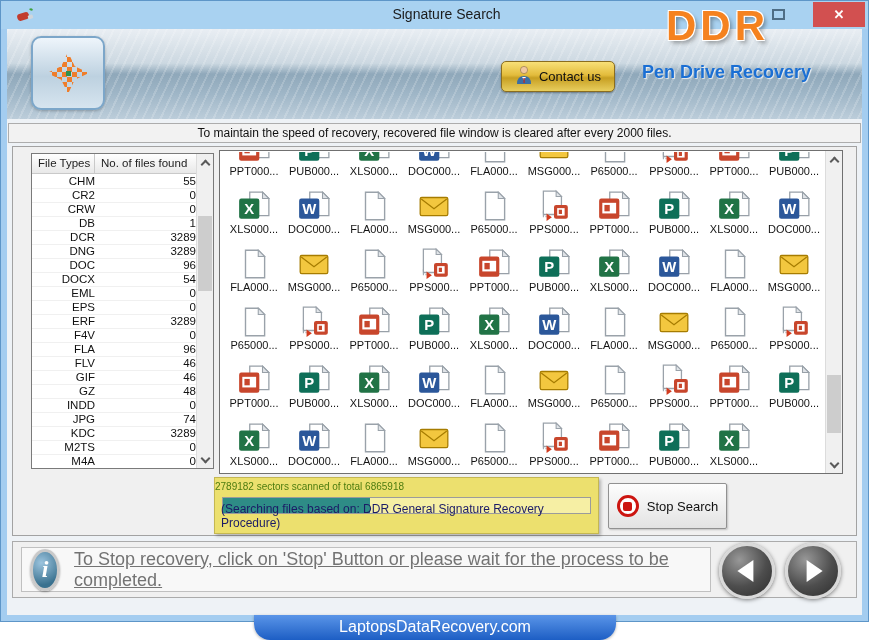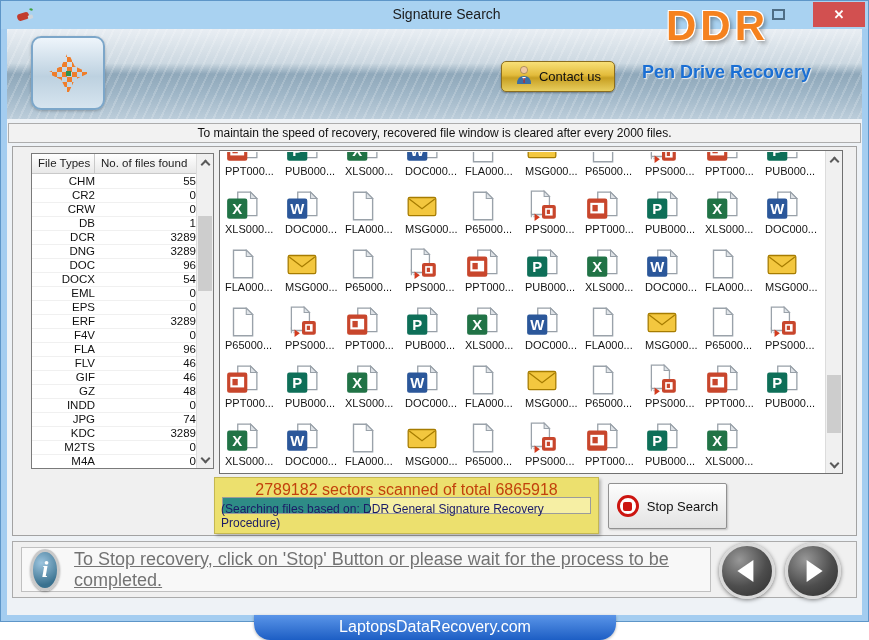--- a/index.html
+++ b/index.html
@@ -68,28 +68,28 @@
   .sb-up{top:3px;}
   .sb-down{bottom:3px;}
   .chev{width:7px;height:7px;border-left:2px solid #5a5a5a;border-top:2px solid #5a5a5a;margin:2px auto;}
   .chev.up{transform:rotate(45deg);margin-top:4px;}
   .chev.down{transform:rotate(225deg);margin-top:0;}
   .sb-thumb{position:absolute;left:1px;width:14px;background:#cdcdcd;}
 
   
   .fgrid{position:absolute;left:206px;top:3px;width:624px;height:324px;background:#fff;border:1px solid #707070;}
   .grid-cells{position:absolute;left:1px;top:1px;right:18px;bottom:1px;overflow:hidden;}
-  .gcell{position:absolute;width:58px;cursor:pointer;}
+  .gcell{position:absolute;width:58px;text-align:center;cursor:pointer;}
   .gicon{display:block;height:34px;}
   .glabel{font-size:11px;color:#141414;white-space:nowrap;}
 
   
   .prog-panel{position:absolute;left:201px;top:330px;width:385px;height:57px;background:#ece06e;
     border:1px solid #c4b752;box-shadow:2px 2px 3px rgba(0,0,0,.25);}
-  .prog-status{position:absolute;left:0;right:0;top:3px;text-align:center;font-size:16px;color:#c2410c;}
+  .prog-status{position:absolute;left:0;right:0;top:3px;text-align:left;font-size:10px;color:#4d7c0f;}
   .prog-track{position:absolute;left:7px;top:19px;width:369px;height:17px;background:#f6efa4;border:1px solid #9b9b9b;}
   .prog-fill{position:absolute;left:0;top:0;bottom:0;background:#2e8c86;}
   .prog-detail{position:absolute;left:6px;bottom:3px;font-size:12px;color:#1b1b66;}
 
   
   .stop-btn{position:absolute;left:595px;top:336px;width:119px;height:46px;
     background:linear-gradient(180deg,#fdfdfd,#e3e3e3);border:1px solid #919191;border-radius:2px;
     box-shadow:1px 1px 2px rgba(0,0,0,.2);display:flex;align-items:center;justify-content:center;gap:8px;
     font-size:13px;color:#111;cursor:pointer;}
   .stop-ring{width:22px;height:22px;border:3px solid #cc1510;border-radius:50%;

